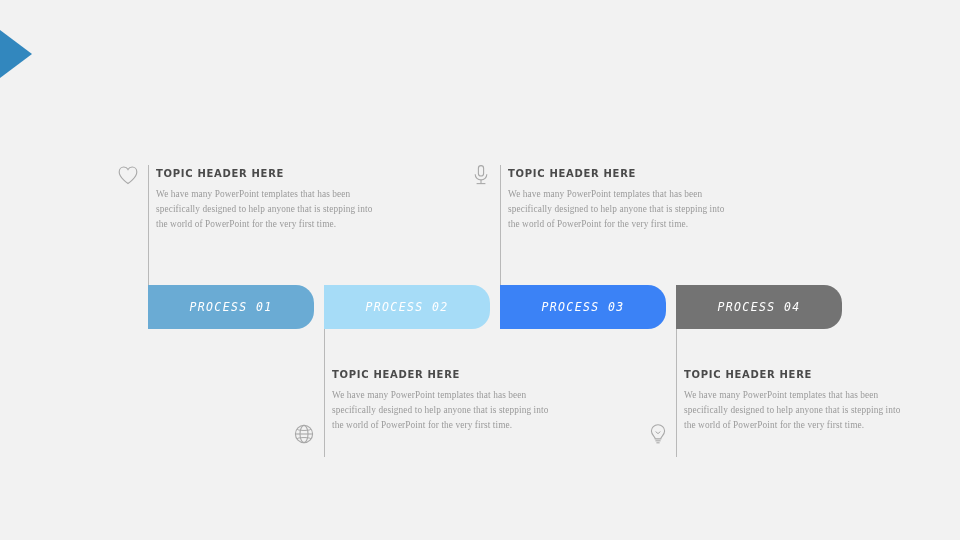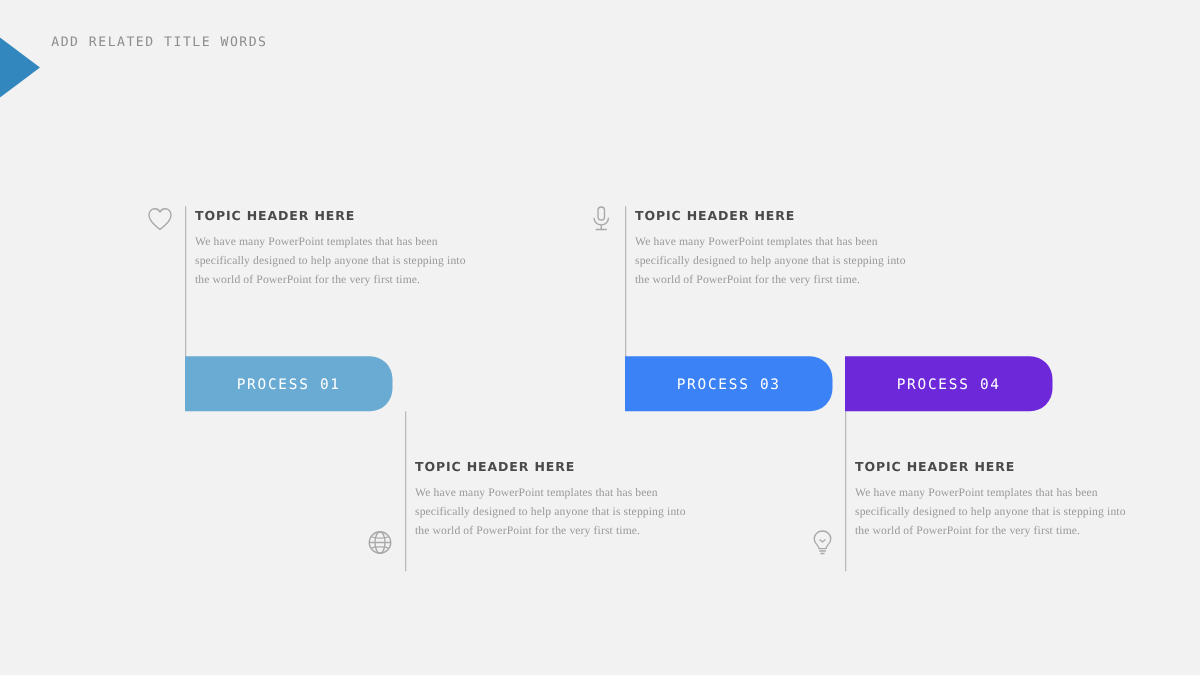--- a/index.html
+++ b/index.html
@@ -59,20 +59,21 @@
     white-space: nowrap;
   }
 
   
   .bars {
     position: absolute;
     left: 148px;
     top: 285px;
     width: 700px;
     height: 28px;
+    font-style: italic;
   }
   .bar {
     position: absolute;
     top: 0;
     width: 166px;
     height: 44px;
     border-radius: 0 18px 18px 0;
     box-sizing: border-box;
     display: flex;
     align-items: center;
@@ -150,37 +151,39 @@
 
 <div class="slide">
 
   <div class="header">
     <div class="header-arrow">
       <svg viewBox="0 0 32 48" width="32" height="48">
         <polygon points="0,0 32,24 0,48" fill="#3287be"></polygon>
       </svg>
     </div>
     <div class="header-text">
-      <div class="header-title-en">ADD RELATED TITLE WORDS</div>
     </div>
   </div>
 
   <div class="divider top d1"></div>
   <div class="divider top d2"></div>
   <div class="divider bottom d3"></div>
   <div class="divider bottom d4"></div>
 
   <div class="bars">
     <div class="bar b1" style="background:#6aabd4">
       <span class="bar-label">PROCESS 01</span>
     </div>
+    <div class="bar b2" style="background:#a6dcf7">
+      <span class="bar-label">PROCESS 02</span>
+    </div>
     <div class="bar b3" style="background:#3b82f6">
       <span class="bar-label">PROCESS 03</span>
     </div>
-    <div class="bar b4" style="background:#6d28d9">
+    <div class="bar b4" style="background:#737373">
       <span class="bar-label">PROCESS 04</span>
     </div>
   </div>
 
   <div class="icon i1">
     <svg viewBox="0 0 24 24">
       <path d="M12 20.5 C12 20.5 3.2 14.6 3.2 8.9 C3.2 6.0 5.3 4.0 7.8 4.0 C9.6 4.0 11.2 5.0 12 6.5 C12.8 5.0 14.4 4.0 16.2 4.0 C18.7 4.0 20.8 6.0 20.8 8.9 C20.8 14.6 12 20.5 12 20.5 Z" fill="none" stroke="#a8a8a8" stroke-width="1.1"></path>
     </svg>
   </div>
 

